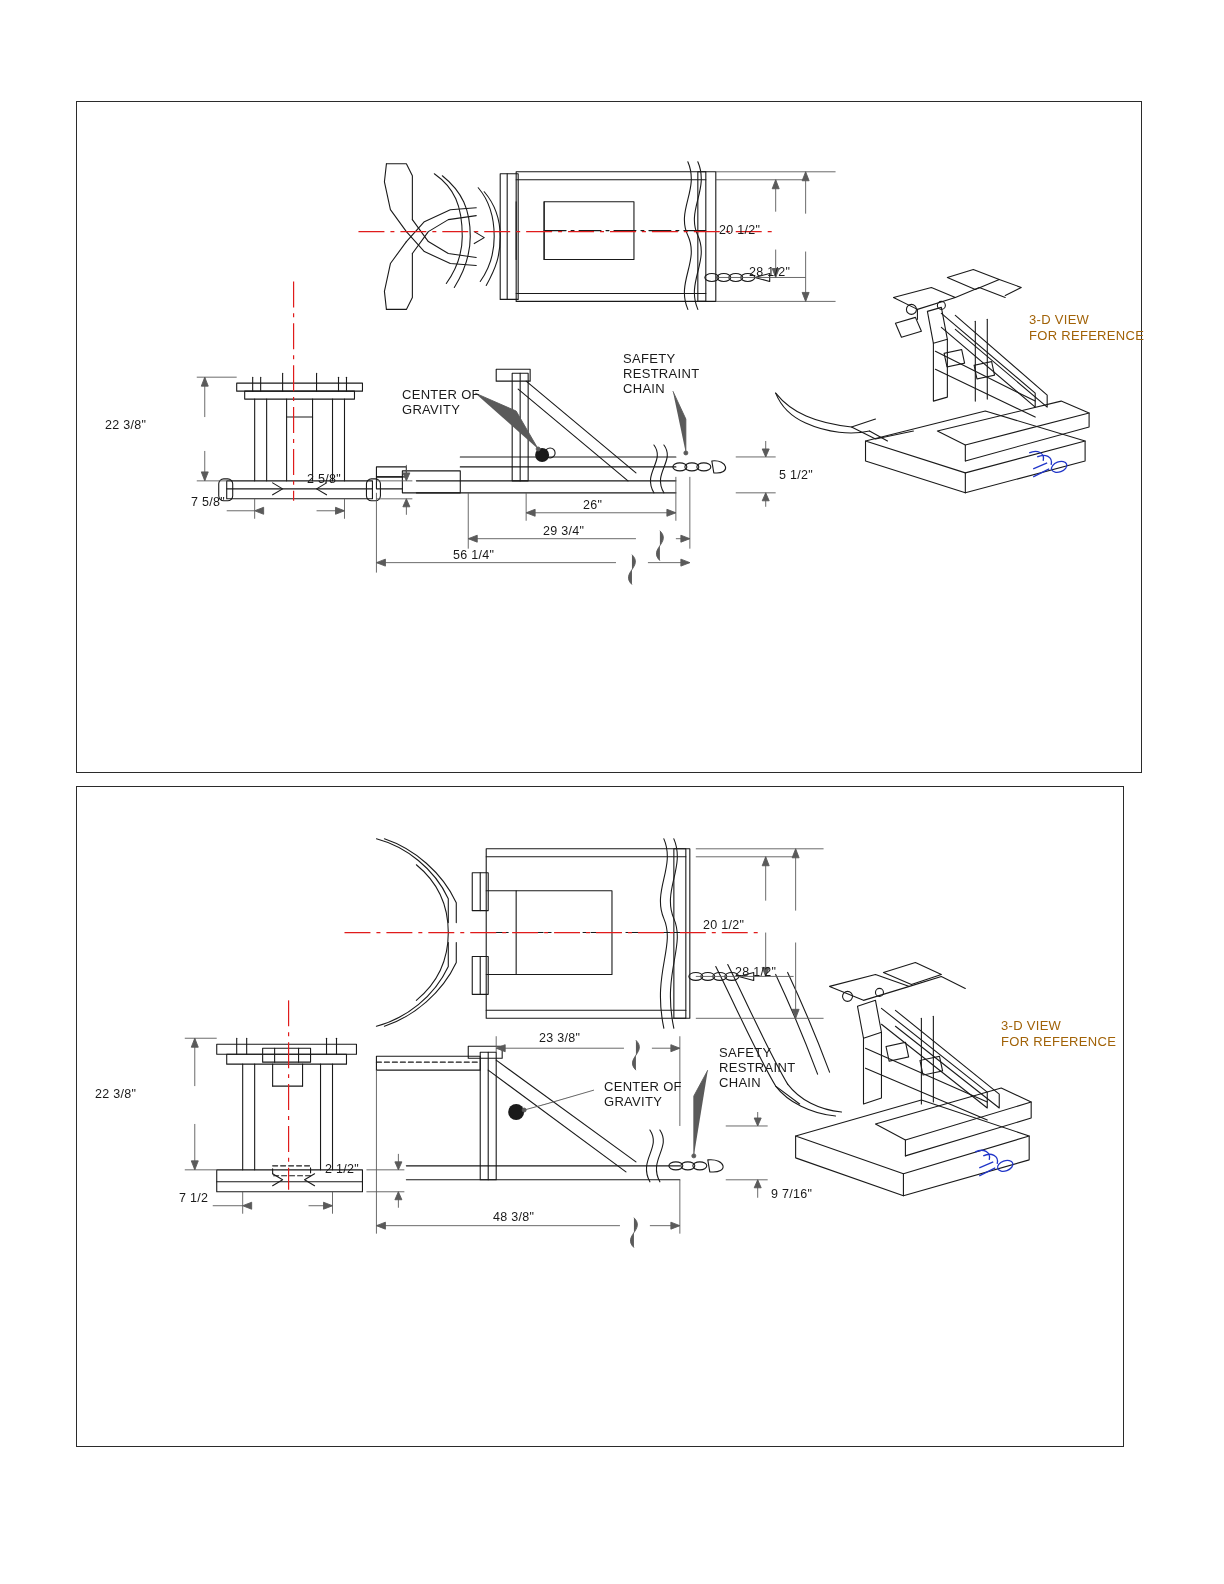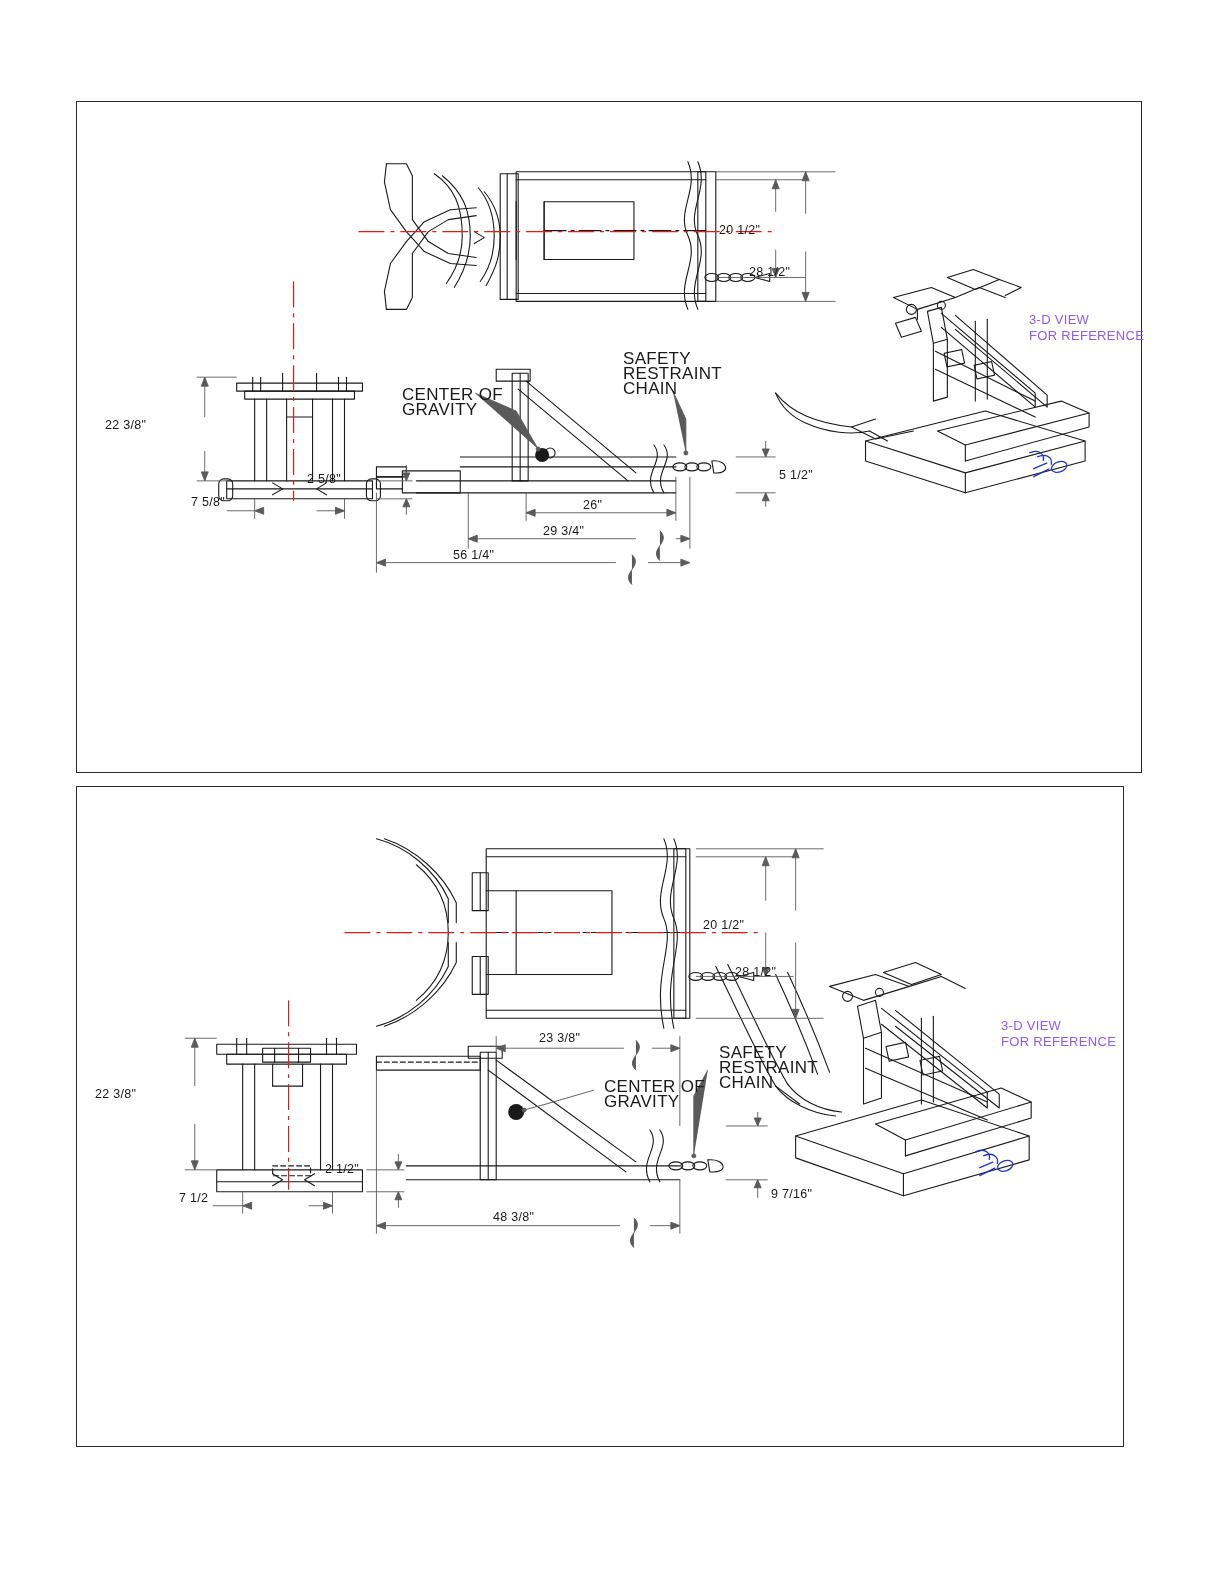--- a/index.html
+++ b/index.html
@@ -32,40 +32,40 @@
 
   .svg-layer {
     position: absolute;
     left: 0; top: 0;
     width: 100%;
     height: 100%;
     overflow: visible;
   }
   .label {
     position: absolute;
-    font-size: 17px;
+    font-size: 13px;
     letter-spacing: 0.3px;
     white-space: pre;
     line-height: 15px;
     color: #1a1a1a;
   }
   .dim {
     position: absolute;
     font-size: 12.5px;
     letter-spacing: 0.3px;
     white-space: pre;
     color: #1a1a1a;
   }
   .note {
     position: absolute;
     font-size: 13px;
     letter-spacing: 0.3px;
     white-space: pre;
     line-height: 16px;
-    color: #8b5cf6;
+    color: #a16207;
   }
 </style>
 </head>
 <body>
 
 <div class="page">
 
   <div class="sheet" id="sheet-1">
 
     <svg class="svg-layer" viewBox="0 0 1066 672" preserveAspectRatio="none">

